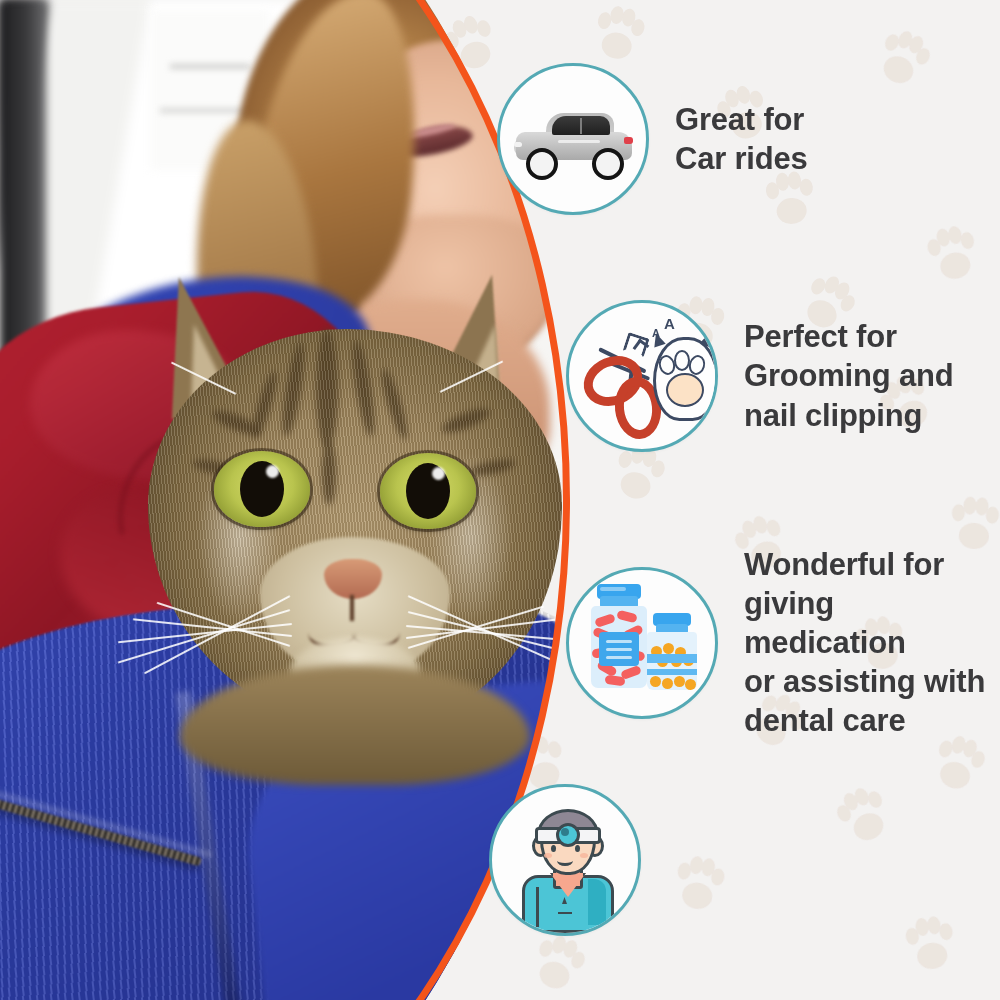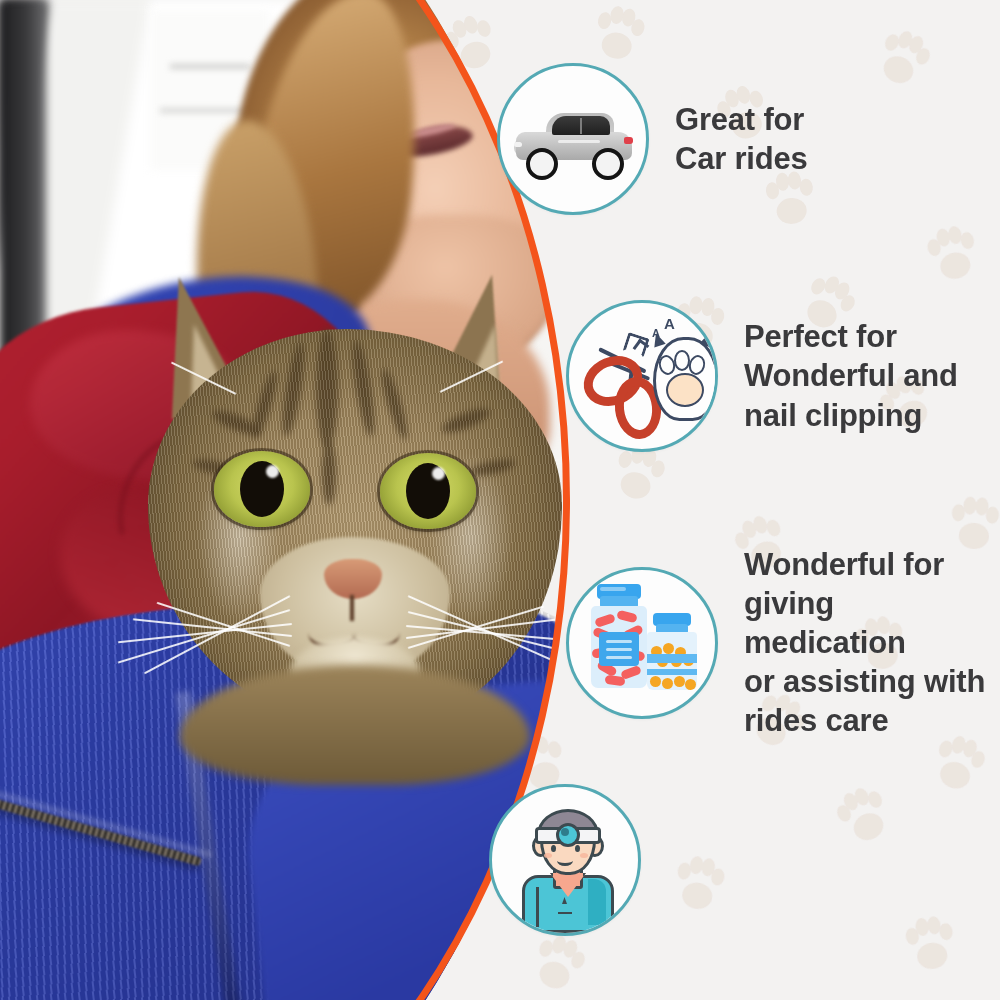--- a/index.html
+++ b/index.html
@@ -410,21 +410,21 @@
         <div class="paw-ear-l"></div>
         <div class="paw-ear-r"></div>
         <div class="paw-pad"></div>
         <div class="toe t1"></div>
         <div class="toe t2"></div>
         <div class="toe t3"></div>
         <div class="paw-main"></div>
       </div>
     </div>
     <div class="f-text">Perfect for
-Wonderful and
+Grooming and
 nail clipping</div>
   </div>
 
   <div class="feature f3">
     <div class="icon-circle">
       <div class="b2-cap"></div>
       <div class="b2-neck"></div>
       <div class="b2">
         <div class="pill-o" style="left:4px;top:14px;width:11px;height:11px;"></div>
         <div class="pill-o" style="left:16px;top:11px;width:11px;height:11px;"></div>
@@ -455,21 +455,21 @@
         <div class="pill-r" style="left:14px;top:70px;width:20px;height:9px;transform:rotate(8deg);"></div>
       </div>
       <div class="b1-label"></div>
       <div class="b1-ll" style="top:70px;"></div>
       <div class="b1-ll" style="top:78px;"></div>
       <div class="b1-ll" style="top:86px;"></div>
     </div>
     <div class="f-text">Wonderful for
 giving medication
 or assisting with
-rides care</div>
+dental care</div>
   </div>
 
   <div class="feature f4">
     <div class="icon-circle">
       <div class="v-body"></div>
       <div class="v-body-sh"></div>
       <div class="v-seam"></div>
       <div class="v-pocket"></div>
       <div class="v-pocket2"></div>
       <div class="v-neck"></div>

